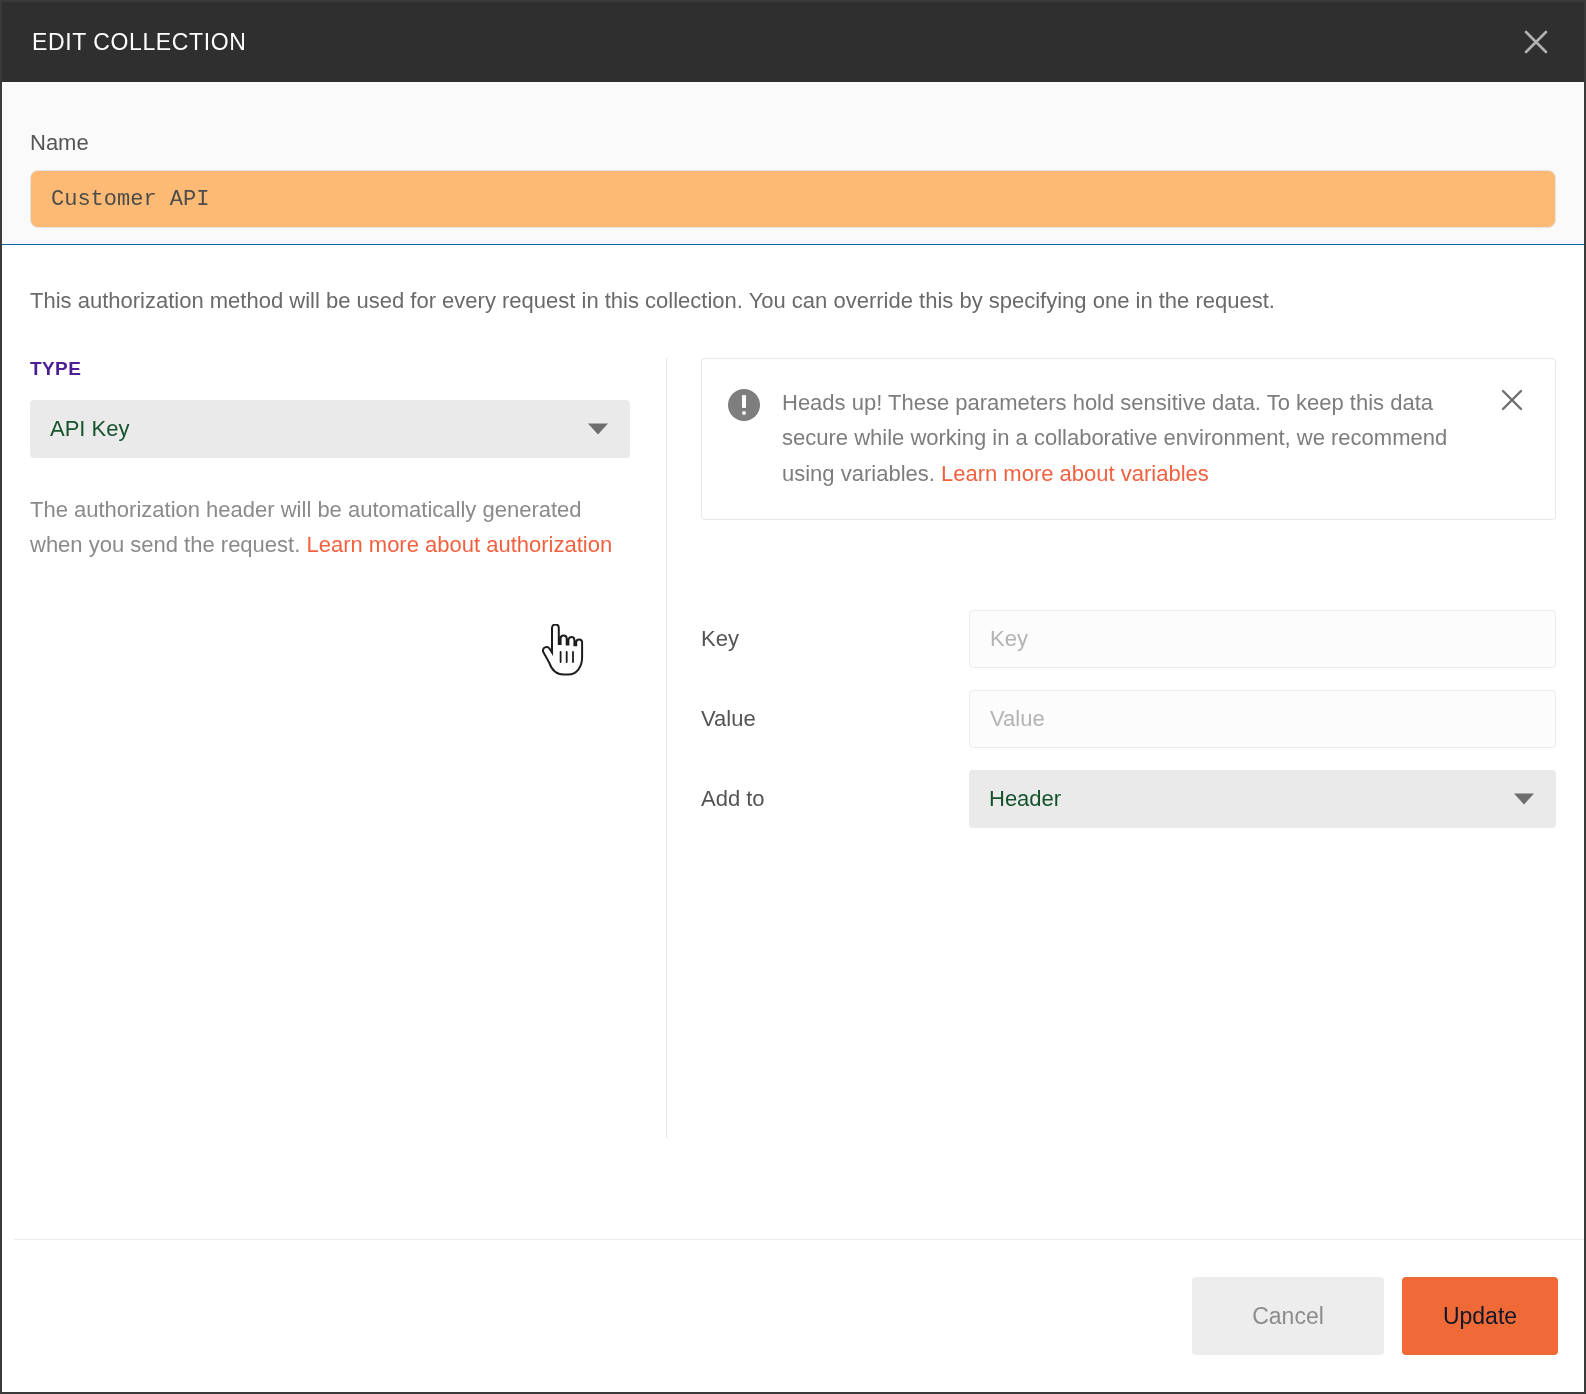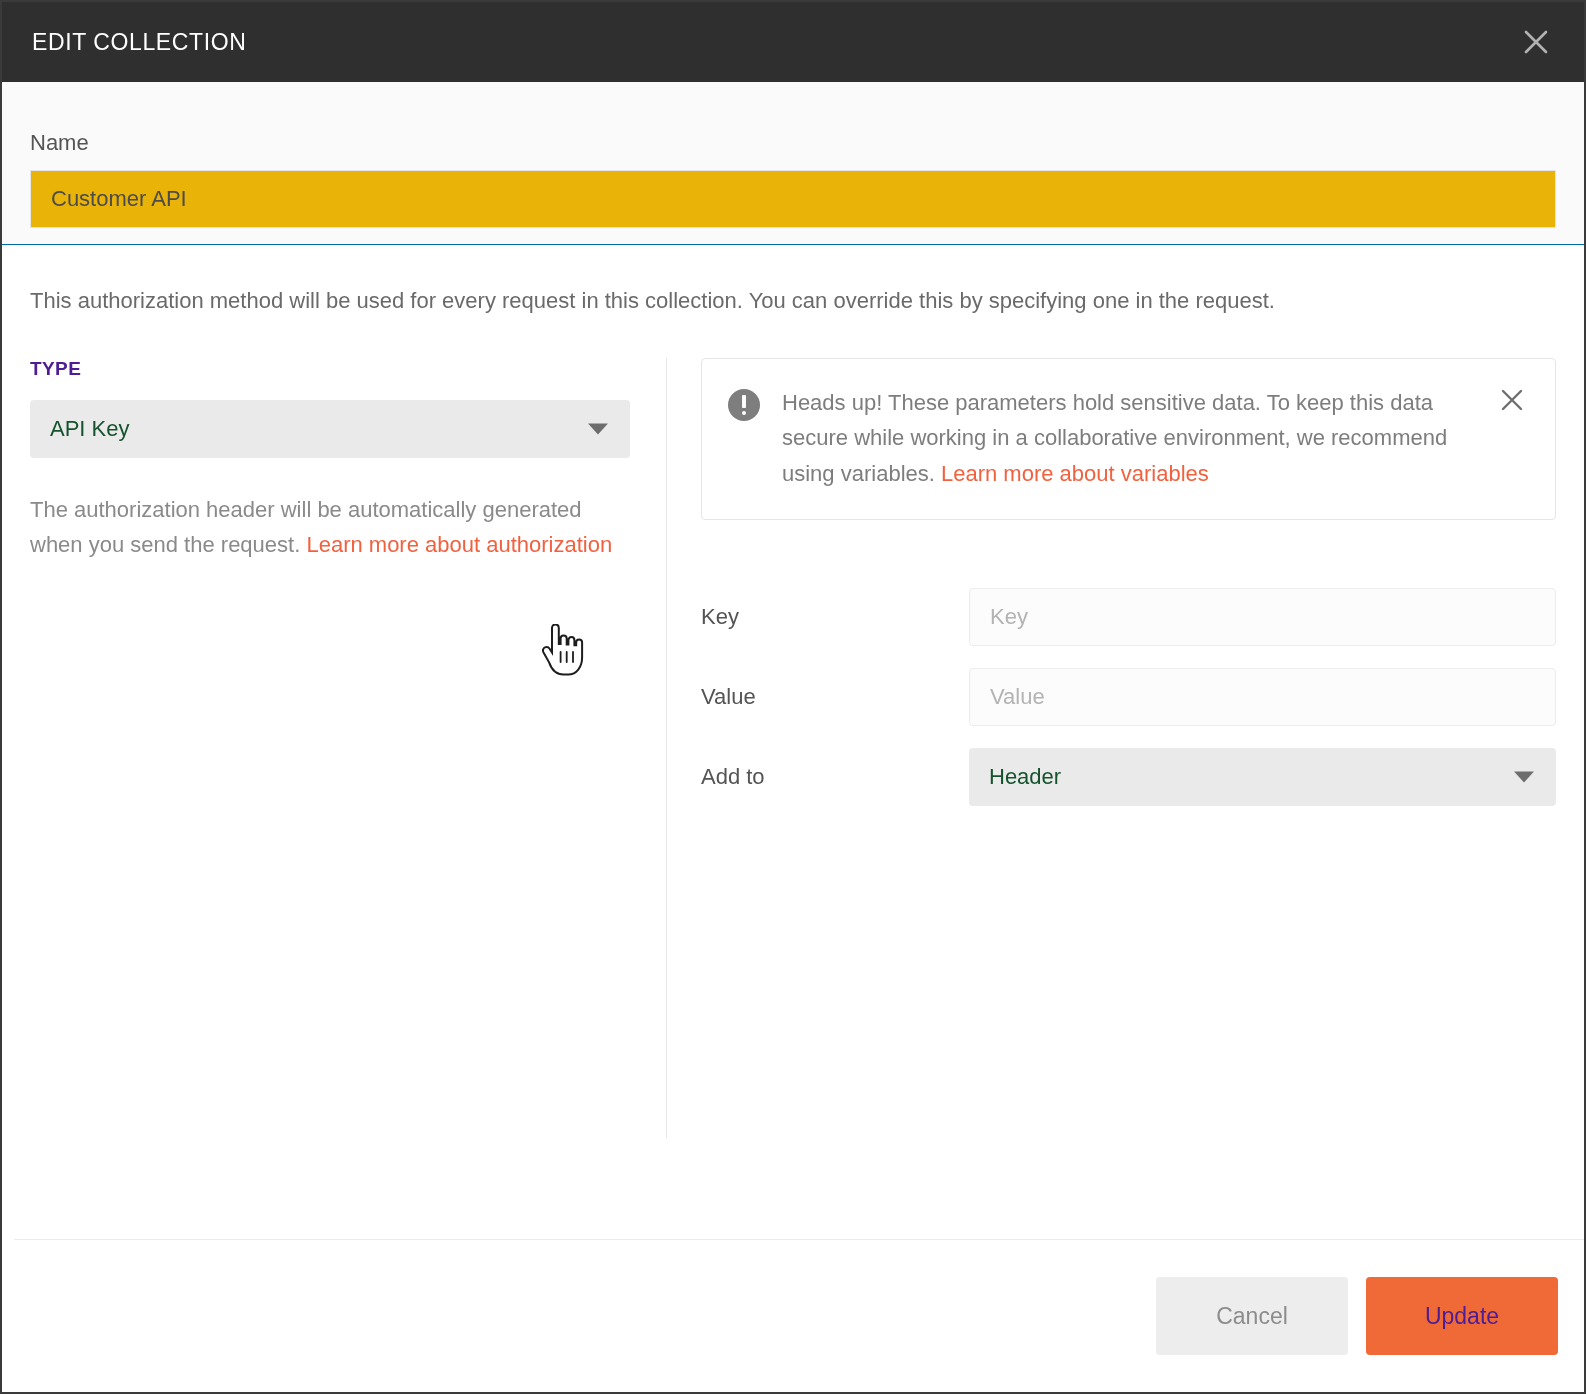--- a/index.html
+++ b/index.html
@@ -57,24 +57,24 @@
     font-size: 22px;
     color: #555555;
     padding-top: 32px;
     padding-bottom: 14px;
   }
   .name-input {
     display: block;
     width: 100%;
     box-sizing: border-box;
     height: 58px;
-    background: #eab308;
+    background: #fdba74;
     border: 1px solid #e4e4e4;
-    border-radius: 0;
-    font-family: Liberation Sans, sans-serif;
+    border-radius: 8px;
+    font-family: Liberation Mono, monospace;
     font-size: 22px;
     color: #4c4c4c;
     padding: 0 20px;
     outline: none;
   }
   .tabs {
     display: flex;
     align-items: flex-end;
     margin-top: 30px;
     height: 62px;
@@ -244,21 +244,21 @@
     width: 30px;
     height: 30px;
     display: flex;
     align-items: center;
     justify-content: center;
     cursor: pointer;
     margin-top: 2px;
   }
 
   
-  .form-rows { margin-top: 68px; }
+  .form-rows { margin-top: 90px; }
   .form-row {
     display: flex;
     align-items: center;
     margin-bottom: 22px;
   }
   .form-row-label {
     width: 268px;
     font-size: 22px;
     color: #545454;
   }
@@ -299,23 +299,23 @@
     cursor: pointer;
     height: 78px;
     outline: none;
   }
   .btn-cancel {
     width: 192px;
     background: #ededed;
     color: #8c8c8c;
   }
   .btn-update {
-    width: 192px;
+    width: 156px;
     background: #f06a37;
-    color: #4c1d95;
+    color: #0f172a;
   }
 </style>
 </head>
 <body>
 
 <div class="window">
 
   <div class="titlebar">
     <div class="titlebar-text">EDIT COLLECTION</div>
     <div class="titlebar-close">

